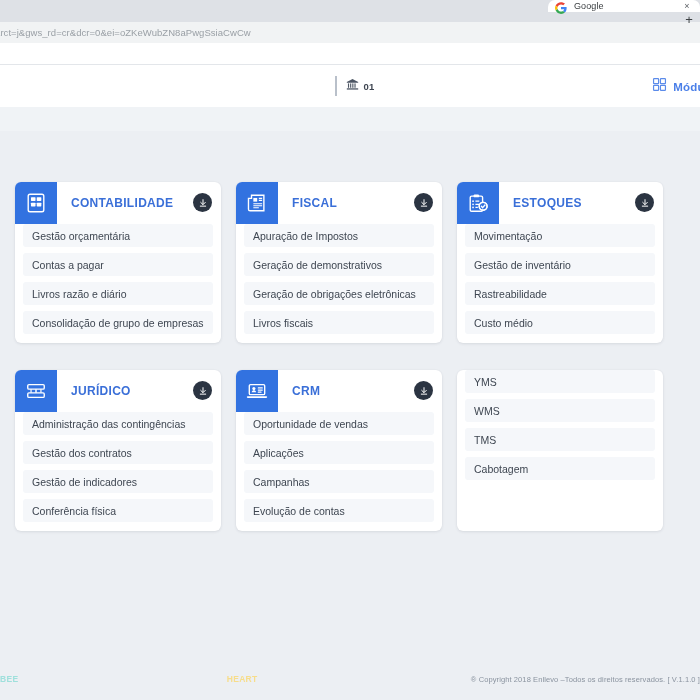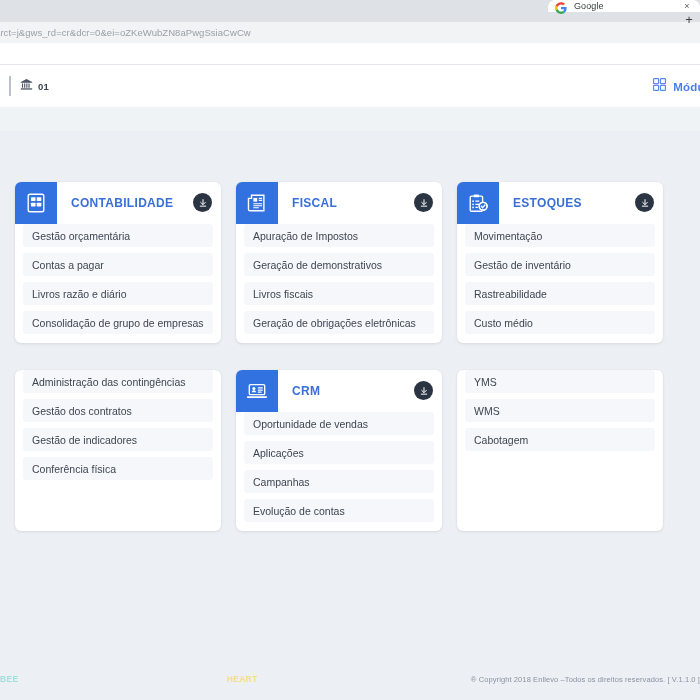--- a/index.html
+++ b/index.html
@@ -93,21 +93,21 @@
     background: #ffffff;
   }
 
   
   .app-header {
     height: 43px;
     background: #ffffff;
     border-top: 1px solid #e3e6ea;
     display: flex;
     align-items: center;
-    justify-content: flex-start;
+    justify-content: center;
     box-sizing: border-box;
     padding: 0 0 0 9px;
     position: relative;
   }
   .header-left {
     display: flex;
     align-items: center;
     height: 20px;
     border-left: 2px solid #b9c0ca;
     padding-left: 9px;
@@ -354,22 +354,22 @@
           <svg width="10" height="10" viewBox="0 0 24 24" fill="none" stroke="#ffffff" stroke-width="2.4" stroke-linecap="round" stroke-linejoin="round">
             <path d="M12 4v11"></path>
               <path d="M6.5 10.5 12 16l5.5-5.5"></path>
               <path d="M5.5 19.5h13"></path>
           </svg>
         </div>
       </div>
       <div class="card-list">
         <div class="card-item">Apuração de Impostos</div>
         <div class="card-item">Geração de demonstrativos</div>
+        <div class="card-item">Geração de obrigações eletrônicas</div>
         <div class="card-item">Livros fiscais</div>
-        <div class="card-item">Geração de obrigações eletrônicas</div>
       </div>
     </div>
 
     <div class="card">
       <div class="card-head">
         <div class="card-icon-box">
           <svg width="22" height="22" viewBox="0 0 24 24" fill="none" stroke="#ffffff" stroke-width="1.5">
             <path d="M5 4.5h10.5a1.5 1.5 0 0 1 1.5 1.5v13.5a1.5 1.5 0 0 1-1.5 1.5H5a1.5 1.5 0 0 1-1.5-1.5V6A1.5 1.5 0 0 1 5 4.5z"></path>
             <rect x="7.3" y="2.6" width="5.8" height="3.2" rx="1" fill="#ffffff" stroke="none"></rect>
             <circle cx="6.6" cy="10" r=".95" fill="#ffffff" stroke="none"></circle>
@@ -392,20 +392,38 @@
       </div>
       <div class="card-list">
         <div class="card-item">Movimentação</div>
         <div class="card-item">Gestão de inventário</div>
         <div class="card-item">Rastreabilidade</div>
         <div class="card-item">Custo médio</div>
       </div>
     </div>
 
     <div class="card">
+      <div class="card-head">
+        <div class="card-icon-box">
+          <svg width="22" height="22" viewBox="0 0 24 24" fill="none" stroke="#ffffff" stroke-width="1.5">
+            <rect x="3" y="5" width="18" height="5" rx="1.3"></rect>
+            <rect x="3" y="14" width="18" height="5" rx="1.3"></rect>
+            <path d="M12 10v4" stroke-width="1.6"></path>
+            <path d="M6.6 10v4M17.4 10v4" stroke-width="1.3"></path>
+          </svg>
+        </div>
+        <div class="card-title">JURÍDICO</div>
+        <div class="card-action">
+          <svg width="10" height="10" viewBox="0 0 24 24" fill="none" stroke="#ffffff" stroke-width="2.4" stroke-linecap="round" stroke-linejoin="round">
+            <path d="M12 4v11"></path>
+              <path d="M6.5 10.5 12 16l5.5-5.5"></path>
+              <path d="M5.5 19.5h13"></path>
+          </svg>
+        </div>
+      </div>
       <div class="card-list">
         <div class="card-item">Administração das contingências</div>
         <div class="card-item">Gestão dos contratos</div>
         <div class="card-item">Gestão de indicadores</div>
         <div class="card-item">Conferência física</div>
       </div>
     </div>
 
     <div class="card">
       <div class="card-head">
@@ -432,20 +450,21 @@
         <div class="card-item">Aplicações</div>
         <div class="card-item">Campanhas</div>
         <div class="card-item">Evolução de contas</div>
       </div>
     </div>
 
     <div class="card">
       <div class="card-list">
         <div class="card-item">YMS</div>
         <div class="card-item">WMS</div>
+        <div class="card-item">TMS</div>
         <div class="card-item">Cabotagem</div>
       </div>
     </div>
 
   </div>
 
   <div class="footer">
     <span class="logo-bee">BEE</span>
     <span class="logo-heart">HEART</span>
     <span class="copyright">® Copyright 2018 Enllevo –Todos os direitos reservados. [ V.1.1.0 ]</span>

